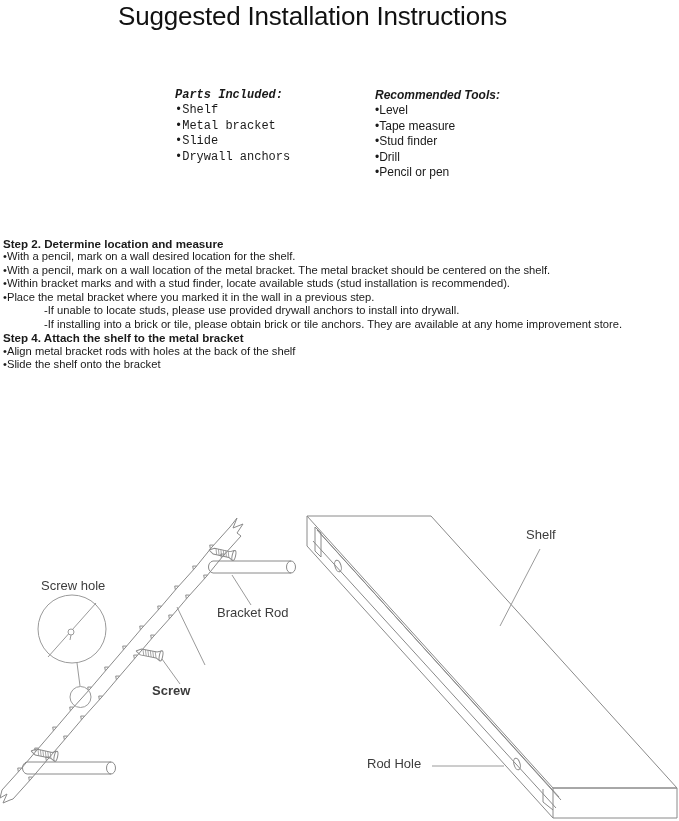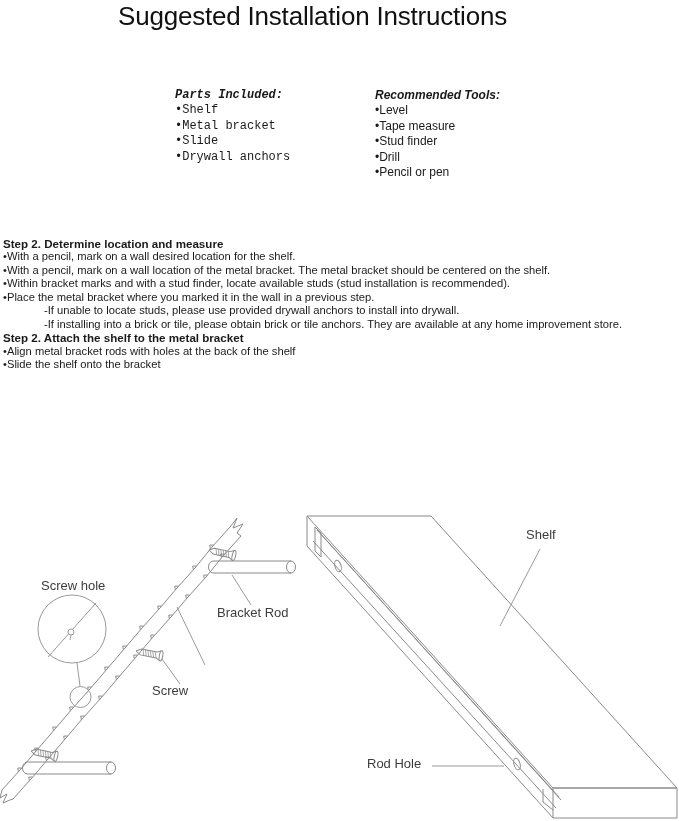--- a/index.html
+++ b/index.html
@@ -50,21 +50,21 @@
 </div>
 
 <div class="steps">
   <div class="heading">Step 2. Determine location and measure</div>
   <div class="bullet">•With a pencil, mark on a wall desired location for the shelf.</div>
   <div class="bullet">•With a pencil, mark on a wall location of the metal bracket. The metal bracket should be centered on the shelf.</div>
   <div class="bullet">•Within bracket marks and with a stud finder, locate available studs (stud installation is recommended).</div>
   <div class="bullet">•Place the metal bracket where you marked it in the wall in a previous step.</div>
   <div class="sub">-If unable to locate studs, please use provided drywall anchors to install into drywall.</div>
   <div class="sub">-If installing into a brick or tile, please obtain brick or tile anchors. They are available at any home improvement store.</div>
-  <div class="heading">Step 2. Attach the shelf to the metal bracket</div>
+  <div class="heading">Step 4. Attach the shelf to the metal bracket</div>
   <div class="bullet">•Align metal bracket rods with holes at the back of the shelf</div>
   <div class="bullet">•Slide the shelf onto the bracket</div>
 </div>
 
 <svg id="diagram-svg" width="679" height="339" viewBox="0 482 679 339">
   <defs>
     <marker id="tick" markerWidth="8" markerHeight="6" refX="3.5" refY="0.5" orient="auto" markerUnits="userSpaceOnUse">
       <path d="M1,0.5 L3.5,3.5 L6,0.5" fill="none" stroke="#8a8a8a" stroke-width="0.9"></path>
     </marker>
     <g id="screw-shape" fill="none" stroke="#8a8a8a" stroke-width="1">
@@ -121,15 +121,15 @@
     <ellipse cx="338" cy="566" rx="3" ry="6" transform="rotate(-16 338 566)"></ellipse>
     <ellipse cx="517" cy="764" rx="3" ry="6" transform="rotate(-16 517 764)"></ellipse>
 
     <path stroke="#9a9a9a" d="M540,549 L500,626"></path>
     <path stroke="#9a9a9a" d="M432,766 L504,766"></path>
   </g>
 </svg>
 
 <div class="diagram-label" style="left:41px; top:578px;">Screw hole</div>
 <div class="diagram-label" style="left:217px; top:605px;">Bracket Rod</div>
-<div class="diagram-label" style="left:152px; top:683px;">Screw</div>
+<div class="diagram-label" style="left:152px; top:683px;font-weight:bold;">Screw</div>
 <div class="diagram-label" style="left:526px; top:527px;">Shelf</div>
 <div class="diagram-label" style="left:367px; top:756px;">Rod Hole</div>
 
 </body></html>

